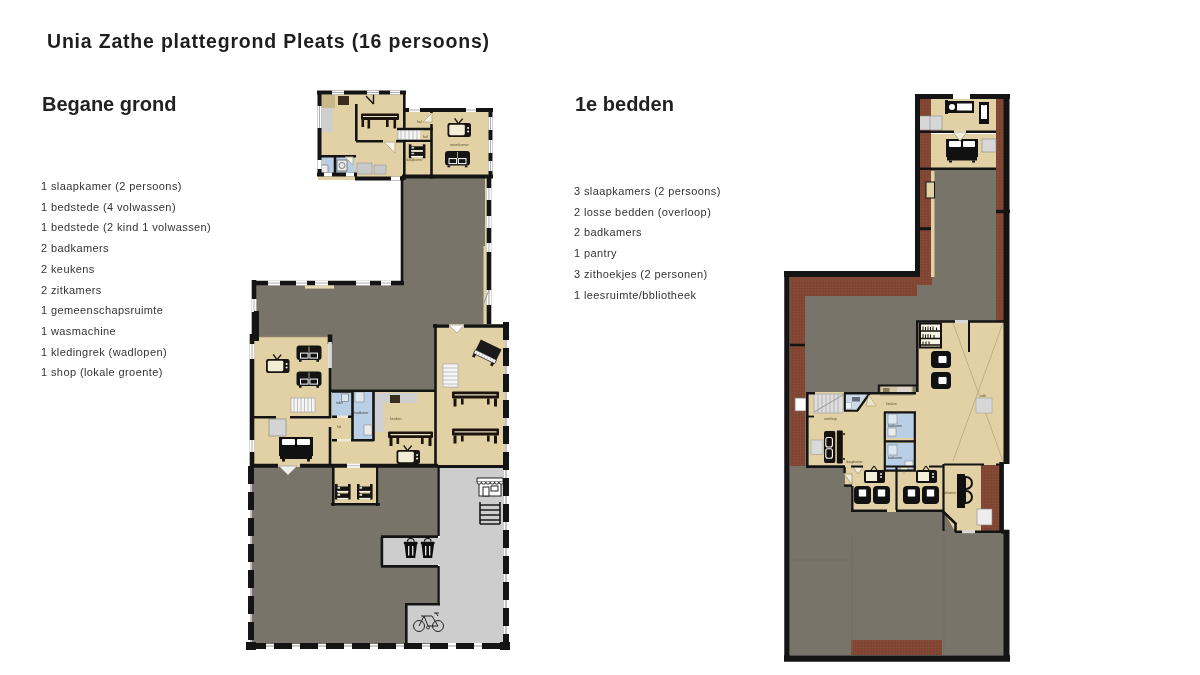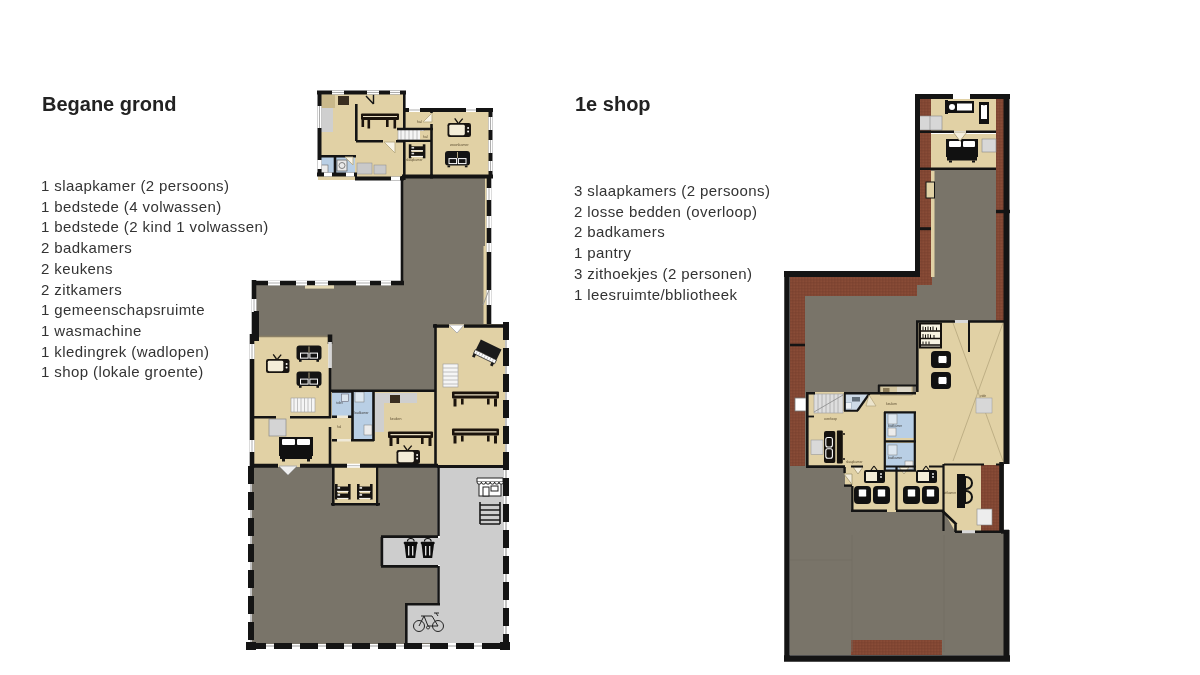--- a/index.html
+++ b/index.html
@@ -1,30 +1,31 @@
 <!DOCTYPE html>
 <html><head>
 <meta charset="utf-8">
 <style>
 html,body{margin:0;padding:0;background:#fff;}
 #page{position:relative;width:1200px;height:675px;background:#fff;overflow:hidden;
   font-family:"Liberation Sans",sans-serif;}
 .title{position:absolute;left:47px;top:29.5px;font-size:19.5px;font-weight:bold;color:#1e1e1e;letter-spacing:.8px;}
 .h2{position:absolute;font-size:20px;font-weight:bold;color:#222;}
-.list{position:absolute;font-size:15px;color:#333;line-height:20.7px;white-space:pre;letter-spacing:.4px;}
+.list{position:absolute;font-size:11px;color:#333;line-height:20.7px;white-space:pre;letter-spacing:.4px;}
 svg{position:absolute;}
 </style>
 </head>
 <body>
 <div id="page">
 
+<div class="title">Unia Zathe plattegrond Pleats (16 persoons)</div>
 
 <div class="h2" style="left:42px;top:93px;">Begane grond</div>
 
-<div class="h2" style="left:575px;top:93px;">1e shop</div>
+<div class="h2" style="left:575px;top:93px;">1e bedden</div>
 
 <div class="list" style="left:41px;top:176px;">1 slaapkamer (2 persoons)
 1 bedstede (4 volwassen)
 1 bedstede (2 kind 1 volwassen)
 2 badkamers
 2 keukens
 2 zitkamers
 1 gemeenschapsruimte
 1 wasmachine
 1 kledingrek (wadlopen)

